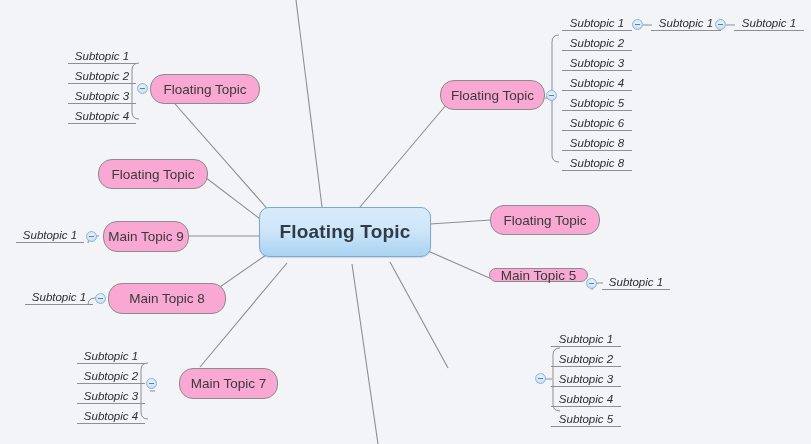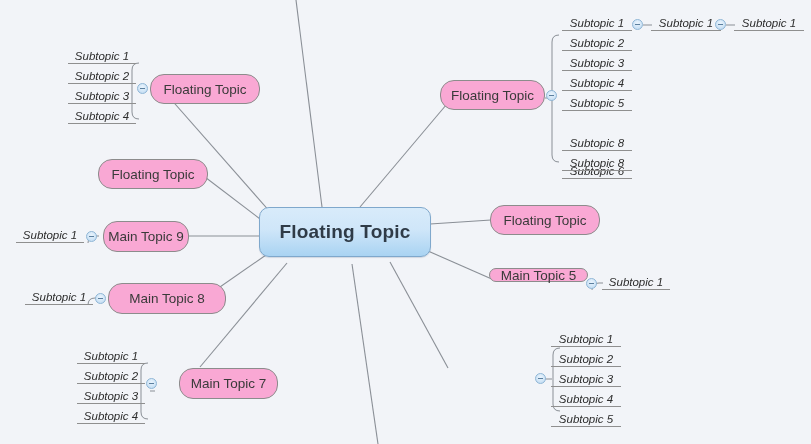--- a/index.html
+++ b/index.html
@@ -170,21 +170,21 @@
   <div class="sub" style="left:77px; top:407px; width:68px; height:17px;">Subtopic 4</div>
 
   <div class="topic" style="left:440px; top:80px; width:105px; height:30px;">Floating Topic</div>
   <div class="collapse" style="left:546px; top:90px;"></div>
 
   <div class="sub" style="left:562px; top:14px; width:70px; height:17px;">Subtopic 1</div>
   <div class="sub" style="left:562px; top:34px; width:70px; height:17px;">Subtopic 2</div>
   <div class="sub" style="left:562px; top:54px; width:70px; height:17px;">Subtopic 3</div>
   <div class="sub" style="left:562px; top:74px; width:70px; height:17px;">Subtopic 4</div>
   <div class="sub" style="left:562px; top:94px; width:70px; height:17px;">Subtopic 5</div>
-  <div class="sub" style="left:562px; top:114px; width:70px; height:17px;margin-top:48px;">Subtopic 6</div>
+  <div class="sub" style="left:562px; top:114px; width:70px; height:17px;">Subtopic 6</div>
   <div class="sub" style="left:562px; top:134px; width:70px; height:17px;">Subtopic 8</div>
   <div class="sub" style="left:562px; top:154px; width:70px; height:17px;">Subtopic 8</div>
 
   <div class="collapse" style="left:632px; top:19px;"></div>
   <div class="sub" style="left:651px; top:14px; width:70px; height:17px;">Subtopic 1</div>
   <div class="collapse" style="left:715px; top:19px;"></div>
   <div class="sub" style="left:734px; top:14px; width:70px; height:17px;">Subtopic 1</div>
 
   <div class="topic" style="left:490px; top:205px; width:110px; height:30px;">Floating Topic</div>
 

